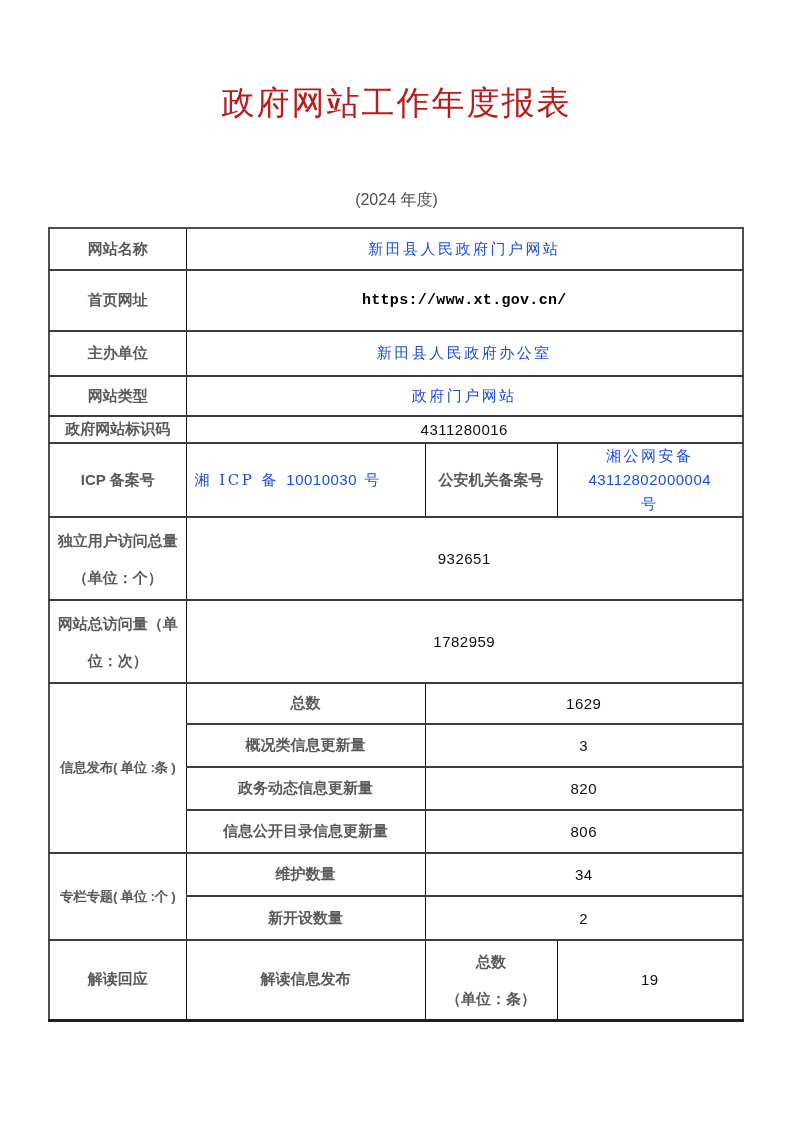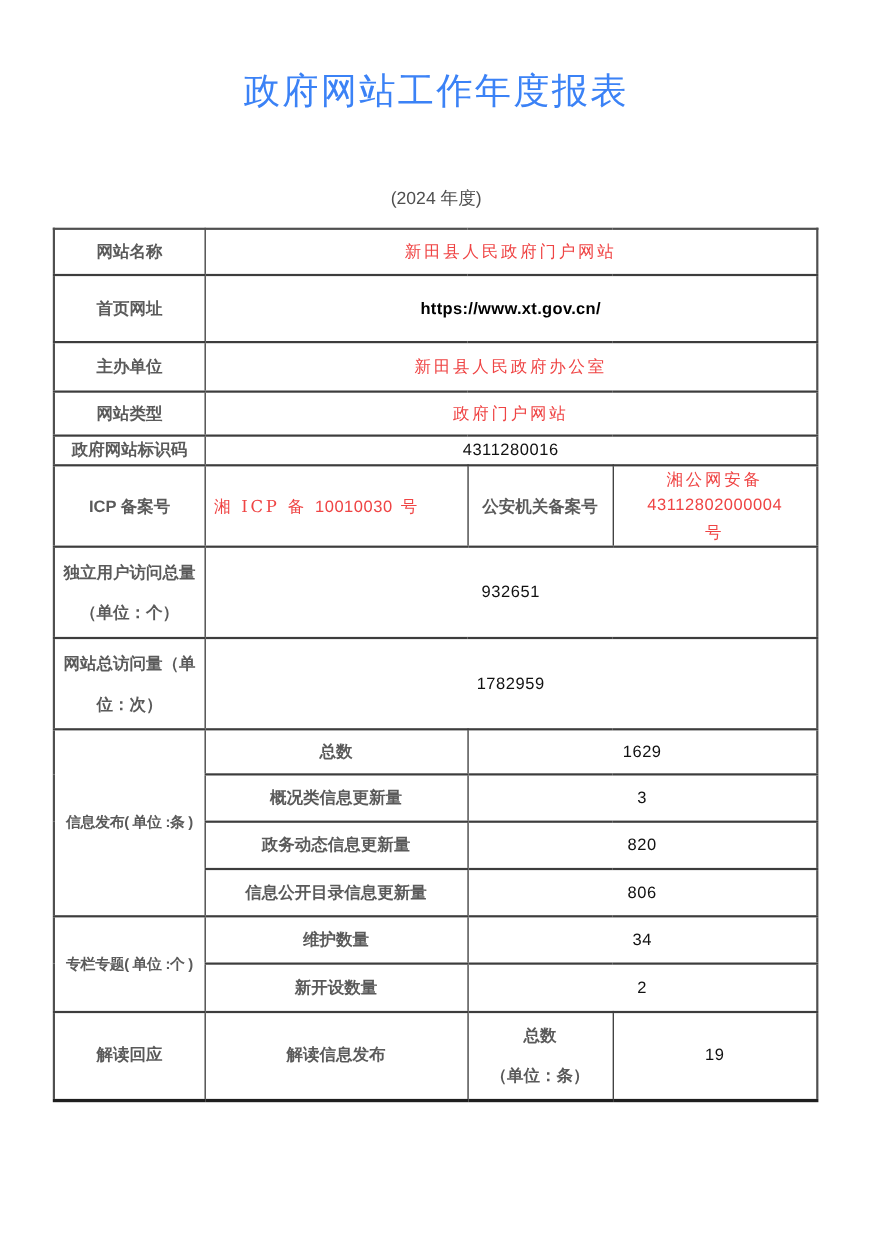--- a/index.html
+++ b/index.html
@@ -12,25 +12,25 @@
     font-family: "Liberation Sans", sans-serif;
     -webkit-font-smoothing: antialiased;
   }
   .page {
     width: 793px;
     height: 1122px;
     background: #ffffff;
     position: relative;
   }
   .title {
-    padding-top: 60px;
+    padding-top: 80px;
     text-align: center;
     font-size: 33px;
     letter-spacing: 2px;
-    color: #3b82f6;
+    color: #b91c1c;
     font-weight: 400;
     line-height: 46px;
   }
   .subtitle {
     margin-top: 64px;
     text-align: center;
     font-size: 16px;
     color: #4f4f4f;
     font-weight: 400;
   }
@@ -68,33 +68,33 @@
   }
   .label-tight {
     font-size: 13.5px;
     letter-spacing: -0.3px;
     white-space: nowrap;
   }
   .two-line span { display: block; line-height: 37px; }
   .val-kai {
     font-family: "DejaVu Serif", serif;
     font-size: 15px;
-    color: #ef4444;
+    color: #1d4ed8;
     letter-spacing: 2.5px;
     font-weight: 400;
   }
   .val-num {
     font-family: "Liberation Sans", sans-serif;
     font-size: 15px;
     color: #111111;
     font-weight: 400;
     letter-spacing: 0.5px;
   }
   .val-url {
-    font-family: Liberation Sans, sans-serif;
+    font-family: Liberation Mono, monospace;
     font-size: 15px;
     color: #000000;
     font-weight: 700;
     letter-spacing: 0.3px;
   }
   .cell-left {
     text-align: left;
     padding-left: 8px;
   }
   .police-cell span { display: block; line-height: 24px; }

